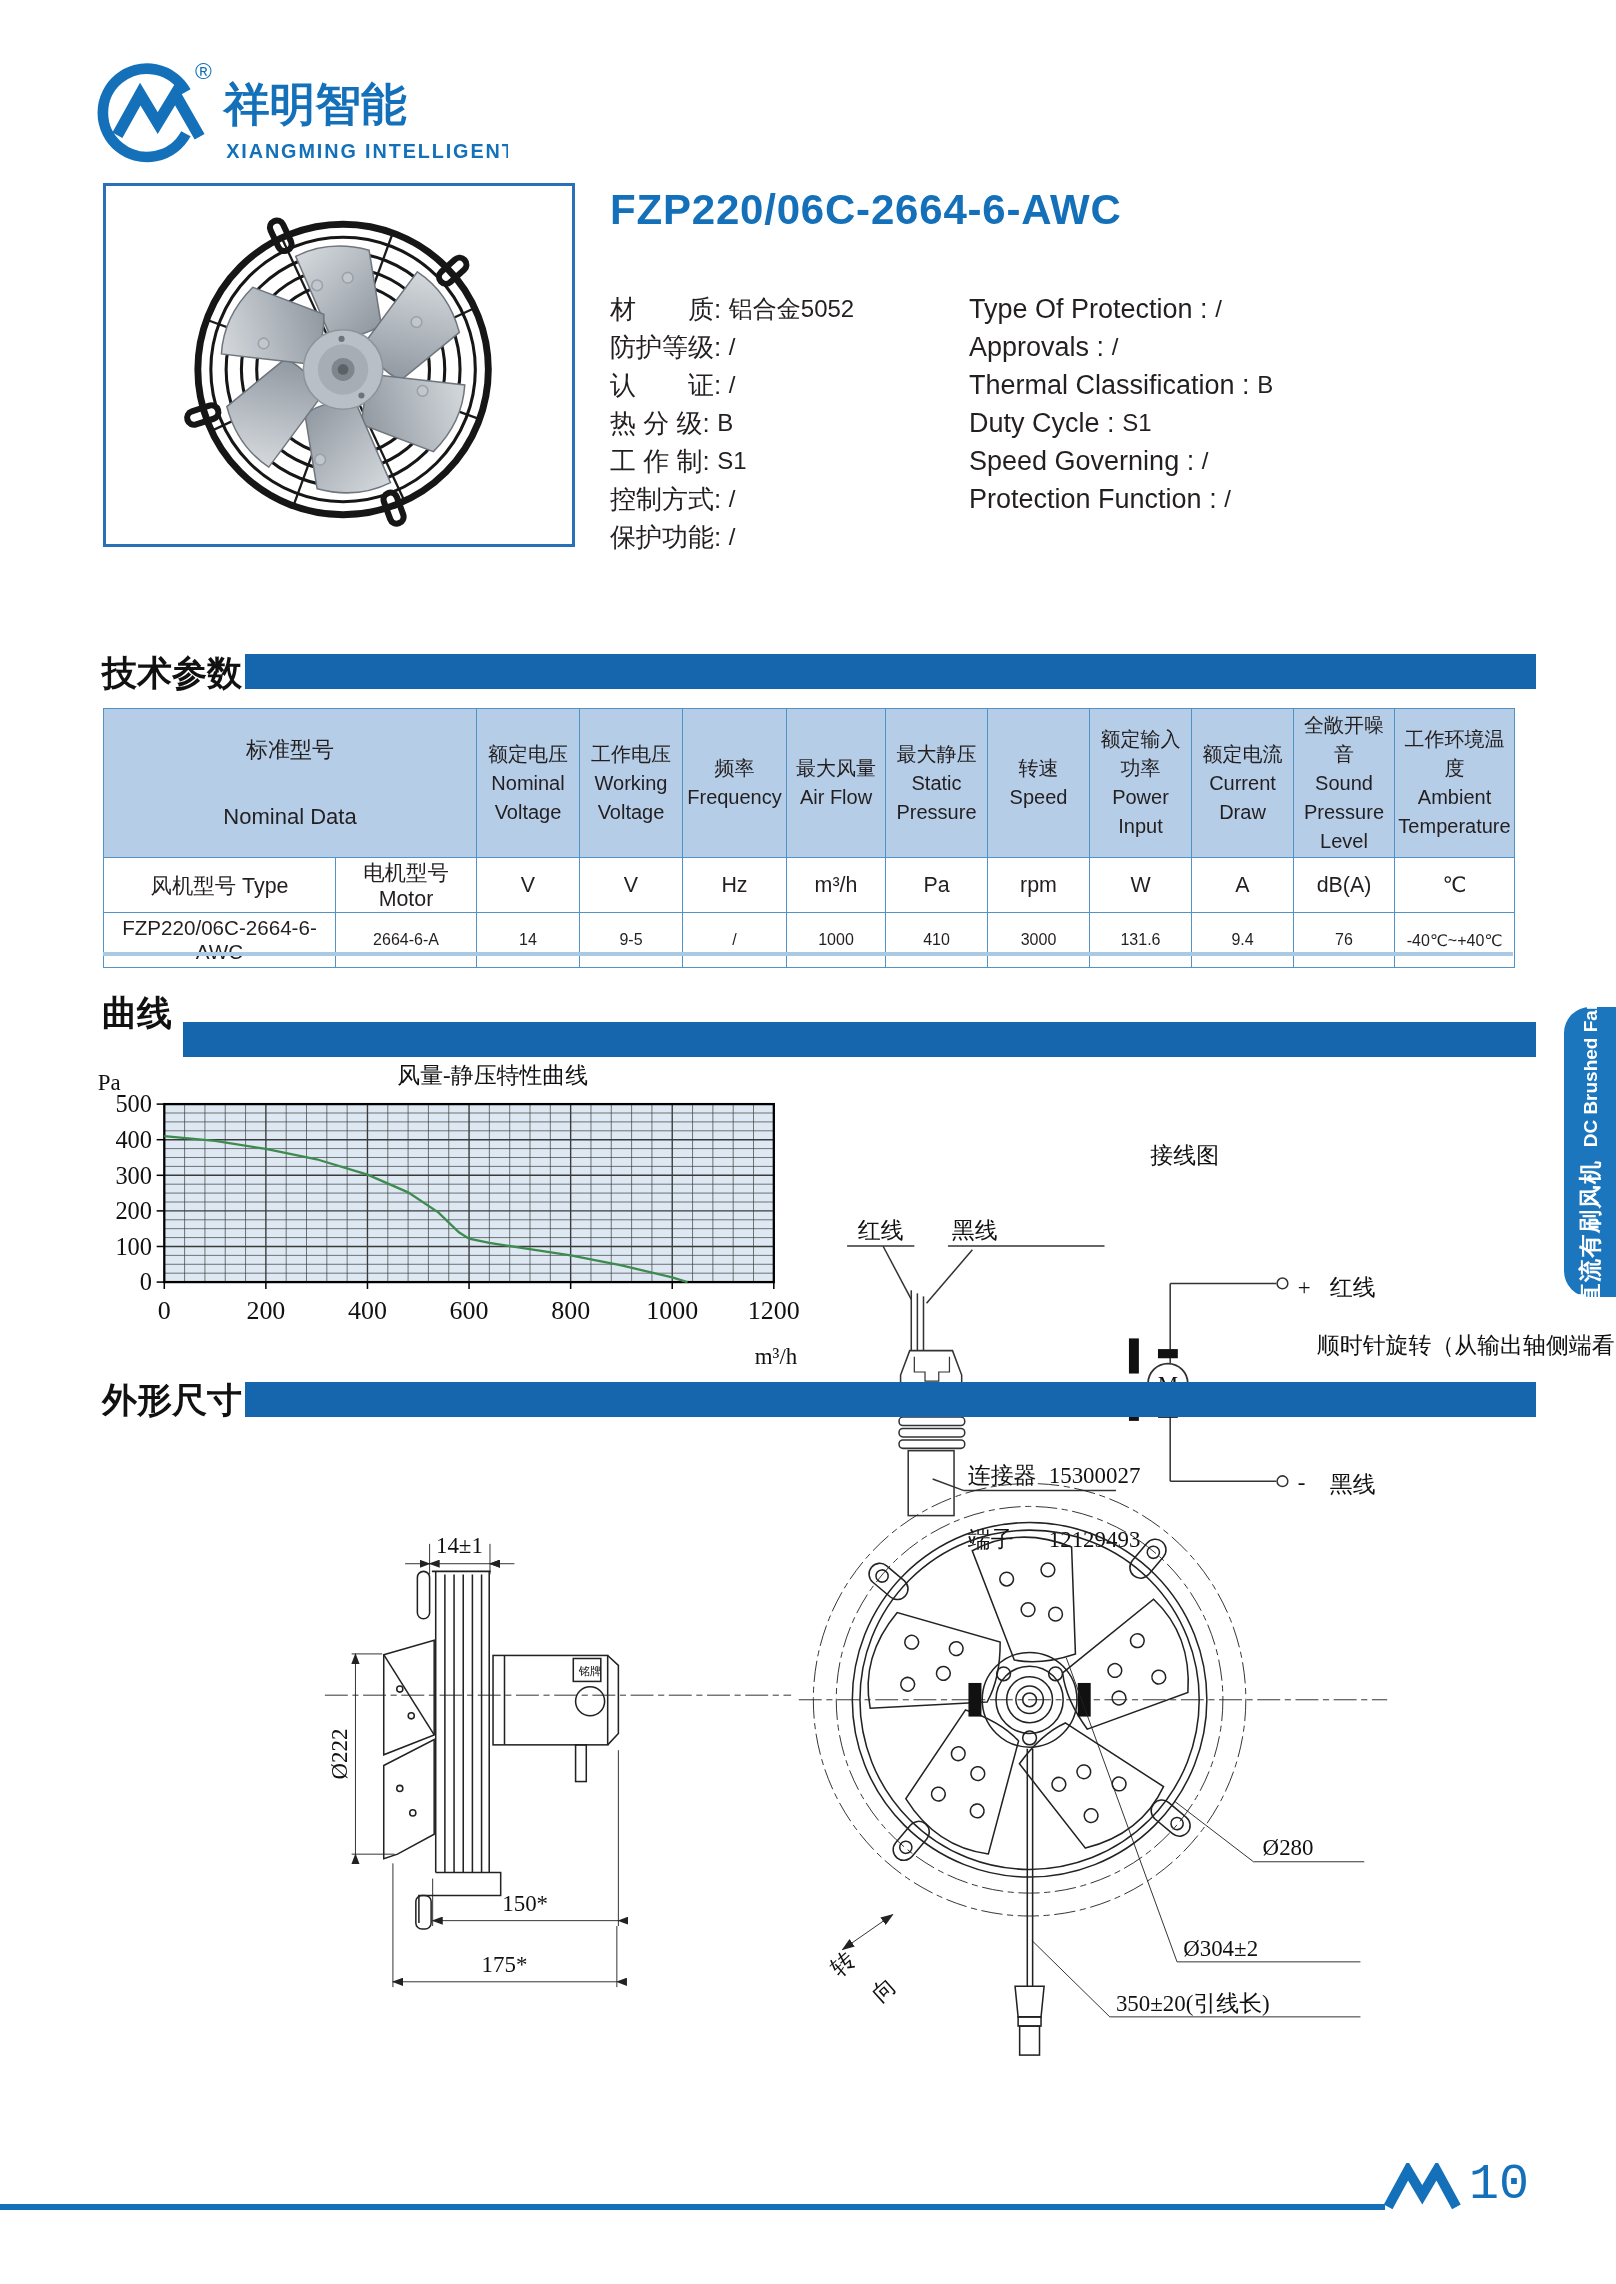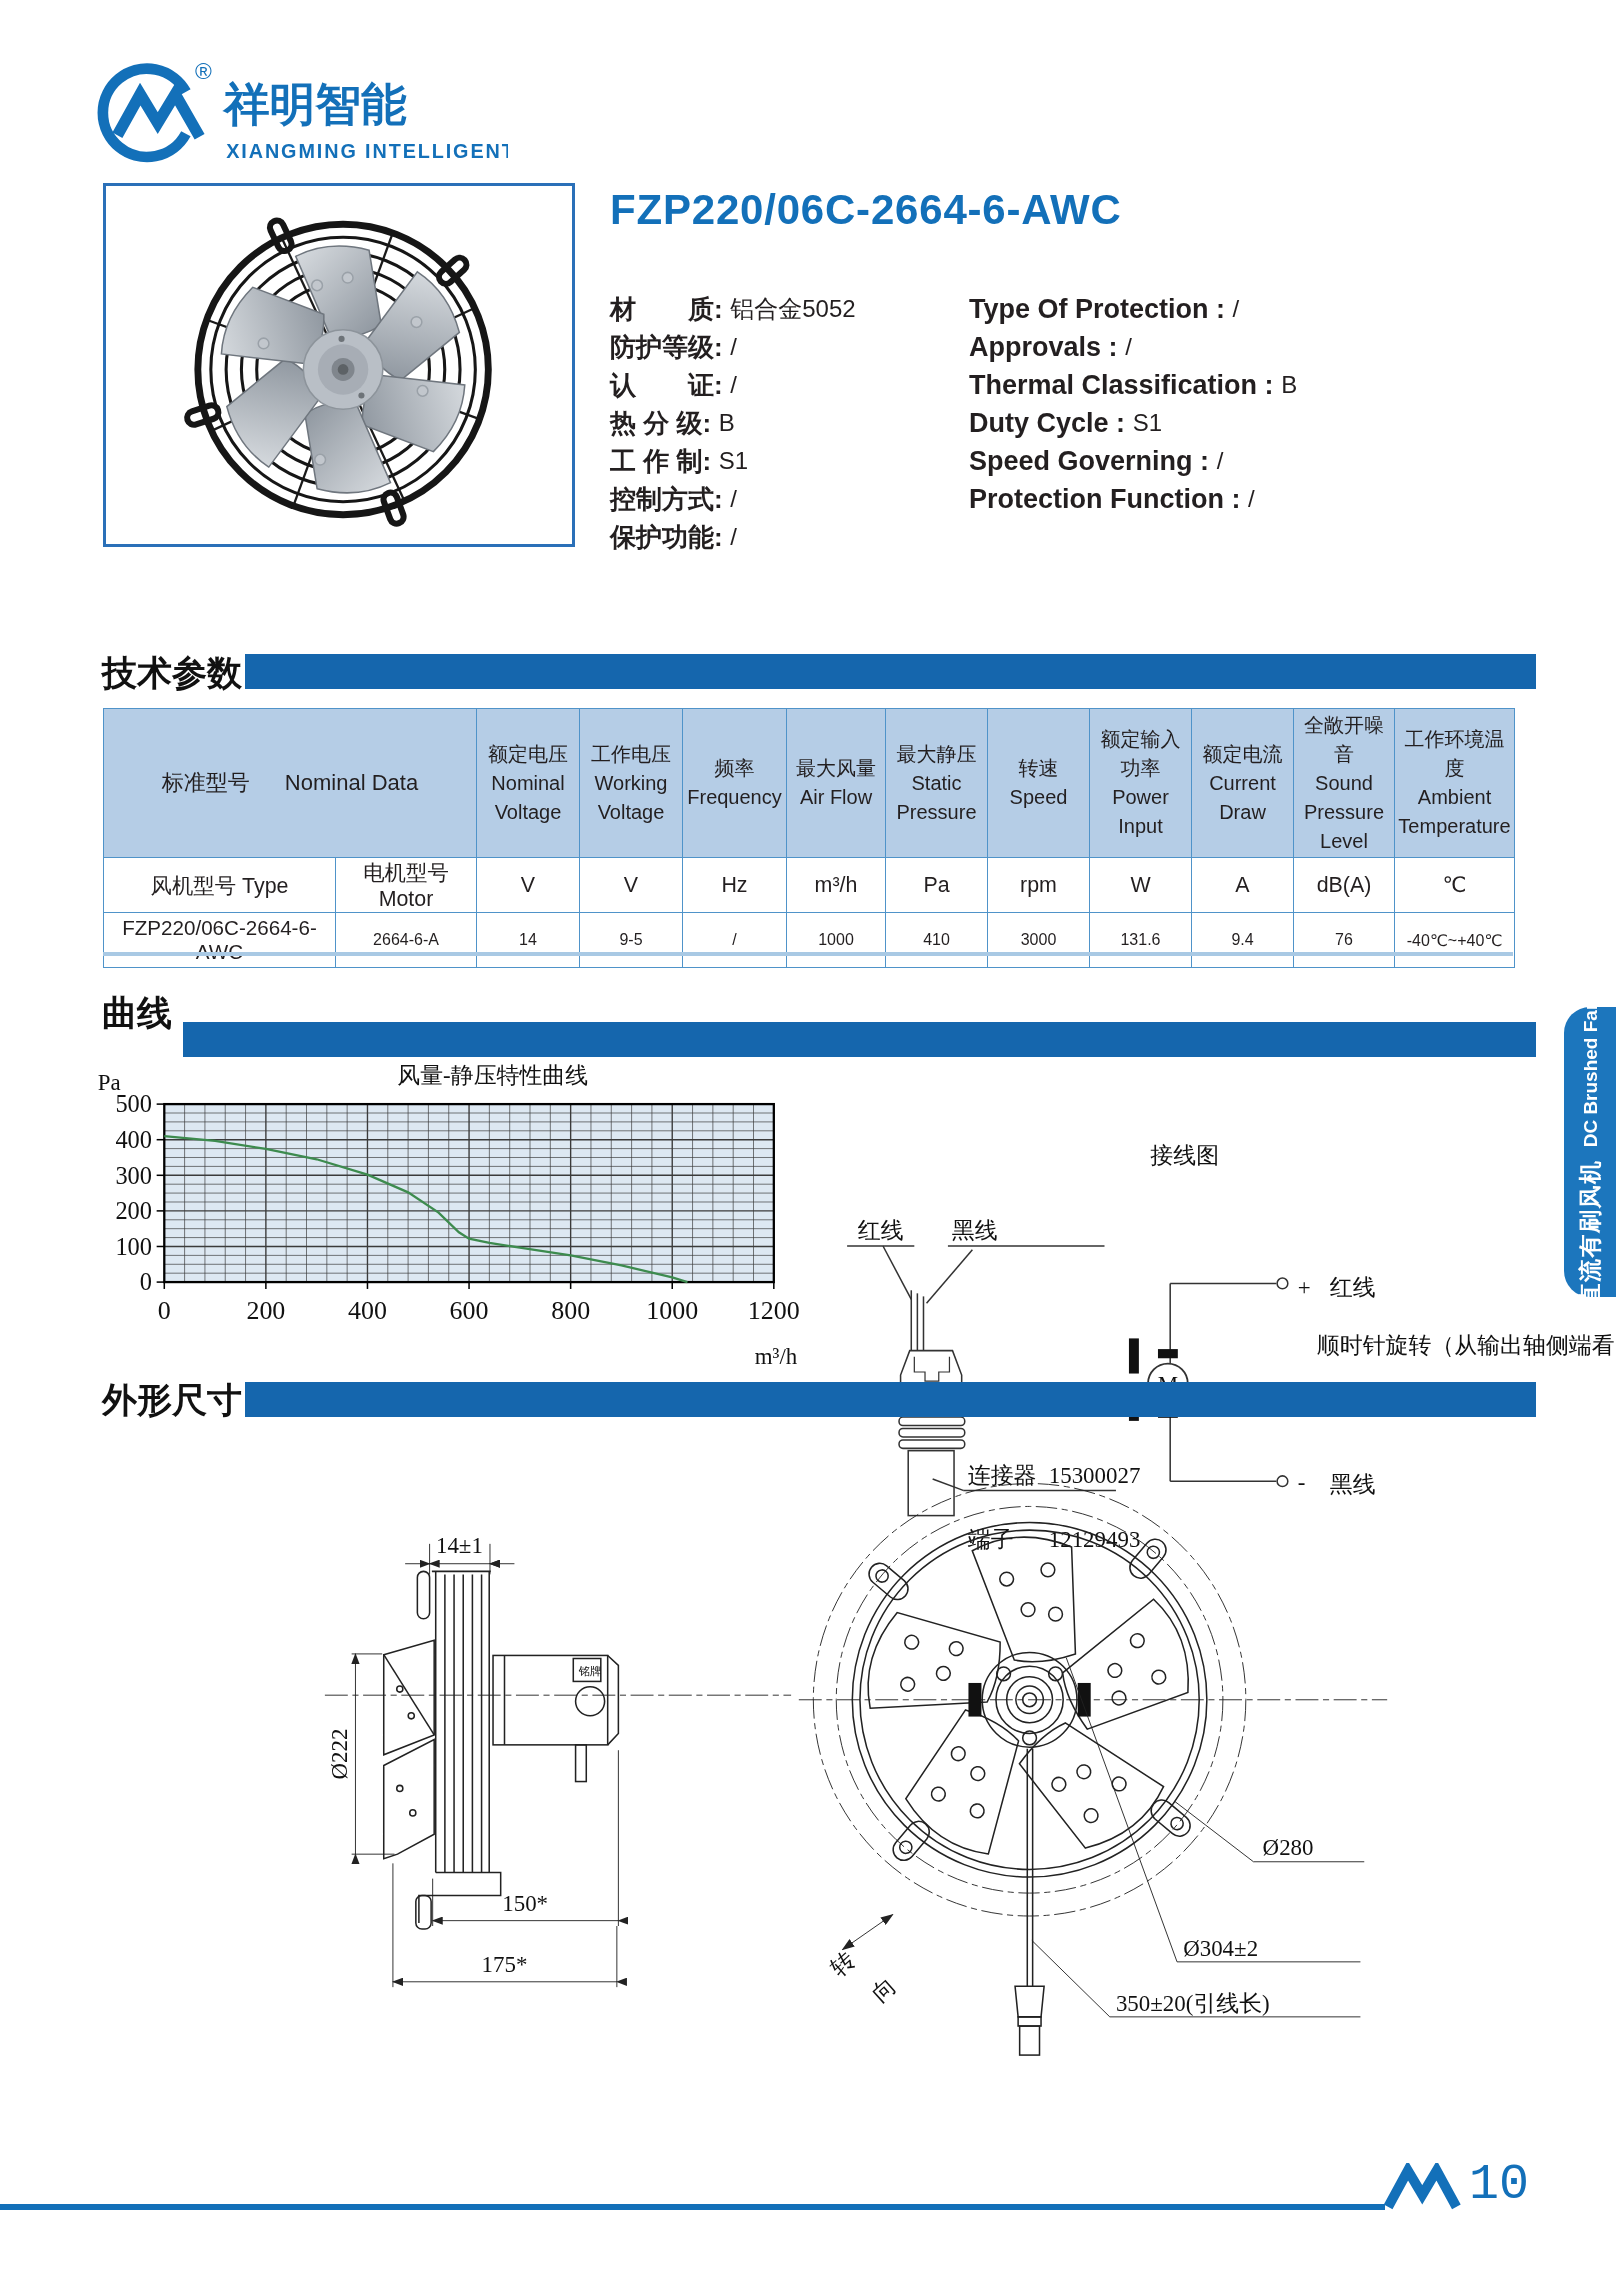--- a/index.html
+++ b/index.html
@@ -12,36 +12,36 @@
        font-family:"Liberation Sans","DejaVu Sans",sans-serif;color:#231f20}
   .abs{position:absolute}
 
   
   #logo{left:80px;top:50px;width:428px;height:118px}
   #photo-box{left:103px;top:183px;width:472px;height:364px;border:3.8px solid #2a70b8;background:#fff}
   #product-title{left:610px;top:186px;font-size:42px;font-weight:700;color:var(--blue);letter-spacing:0.8px}
 
   .spec-col{top:290px}
   .spec-row{height:38px;display:flex;align-items:center;font-size:24px}
-  .spec-row .lbl{font-weight:700;font-size:26px;white-space:pre}
+  .spec-row .lbl{font-weight:400;font-size:26px;white-space:pre}
   .spec-row .val{margin-left:7.6px}
   #spec-cn{left:610px;width:336px}
   #spec-en{left:969px;width:535px}
   #spec-en .lbl{font-size:27px}
 
   
   .sec-title{font-size:35px;font-weight:700;color:#111;left:102px}
   .sec-bar{height:35px;background:var(--bar)}
 
   
   #param-table{left:103px;top:708px;width:1410px;border-collapse:collapse;table-layout:fixed}
   #param-table td,#param-table th{border:1.5px solid var(--tborder);text-align:center;vertical-align:middle;font-weight:400}
   #param-table .hd{background:var(--thead);height:138px;font-size:20px;line-height:1.45;padding:1.5px}
   #param-table .hd .en{font-size:20px}
-  #param-table .group{display:flex;flex-direction:row;justify-content:center;gap:35px;font-size:22px}
+  #param-table .group{display:flex;flex-direction:column;justify-content:center;gap:35px;font-size:22px}
   #param-table .unit{height:49px;font-size:21.4px;background:#fff}
   #param-table .data{height:55px;font-size:16px;background:#fff}
   #table-underline{left:103px;top:952px;width:1410px;height:3.8px;background:#a9c9e4}
 
   
   #chart-svg{left:84px;top:1043px}
   #wiring-svg{left:841px;top:1093px}
   text{user-select:none}
 
   

